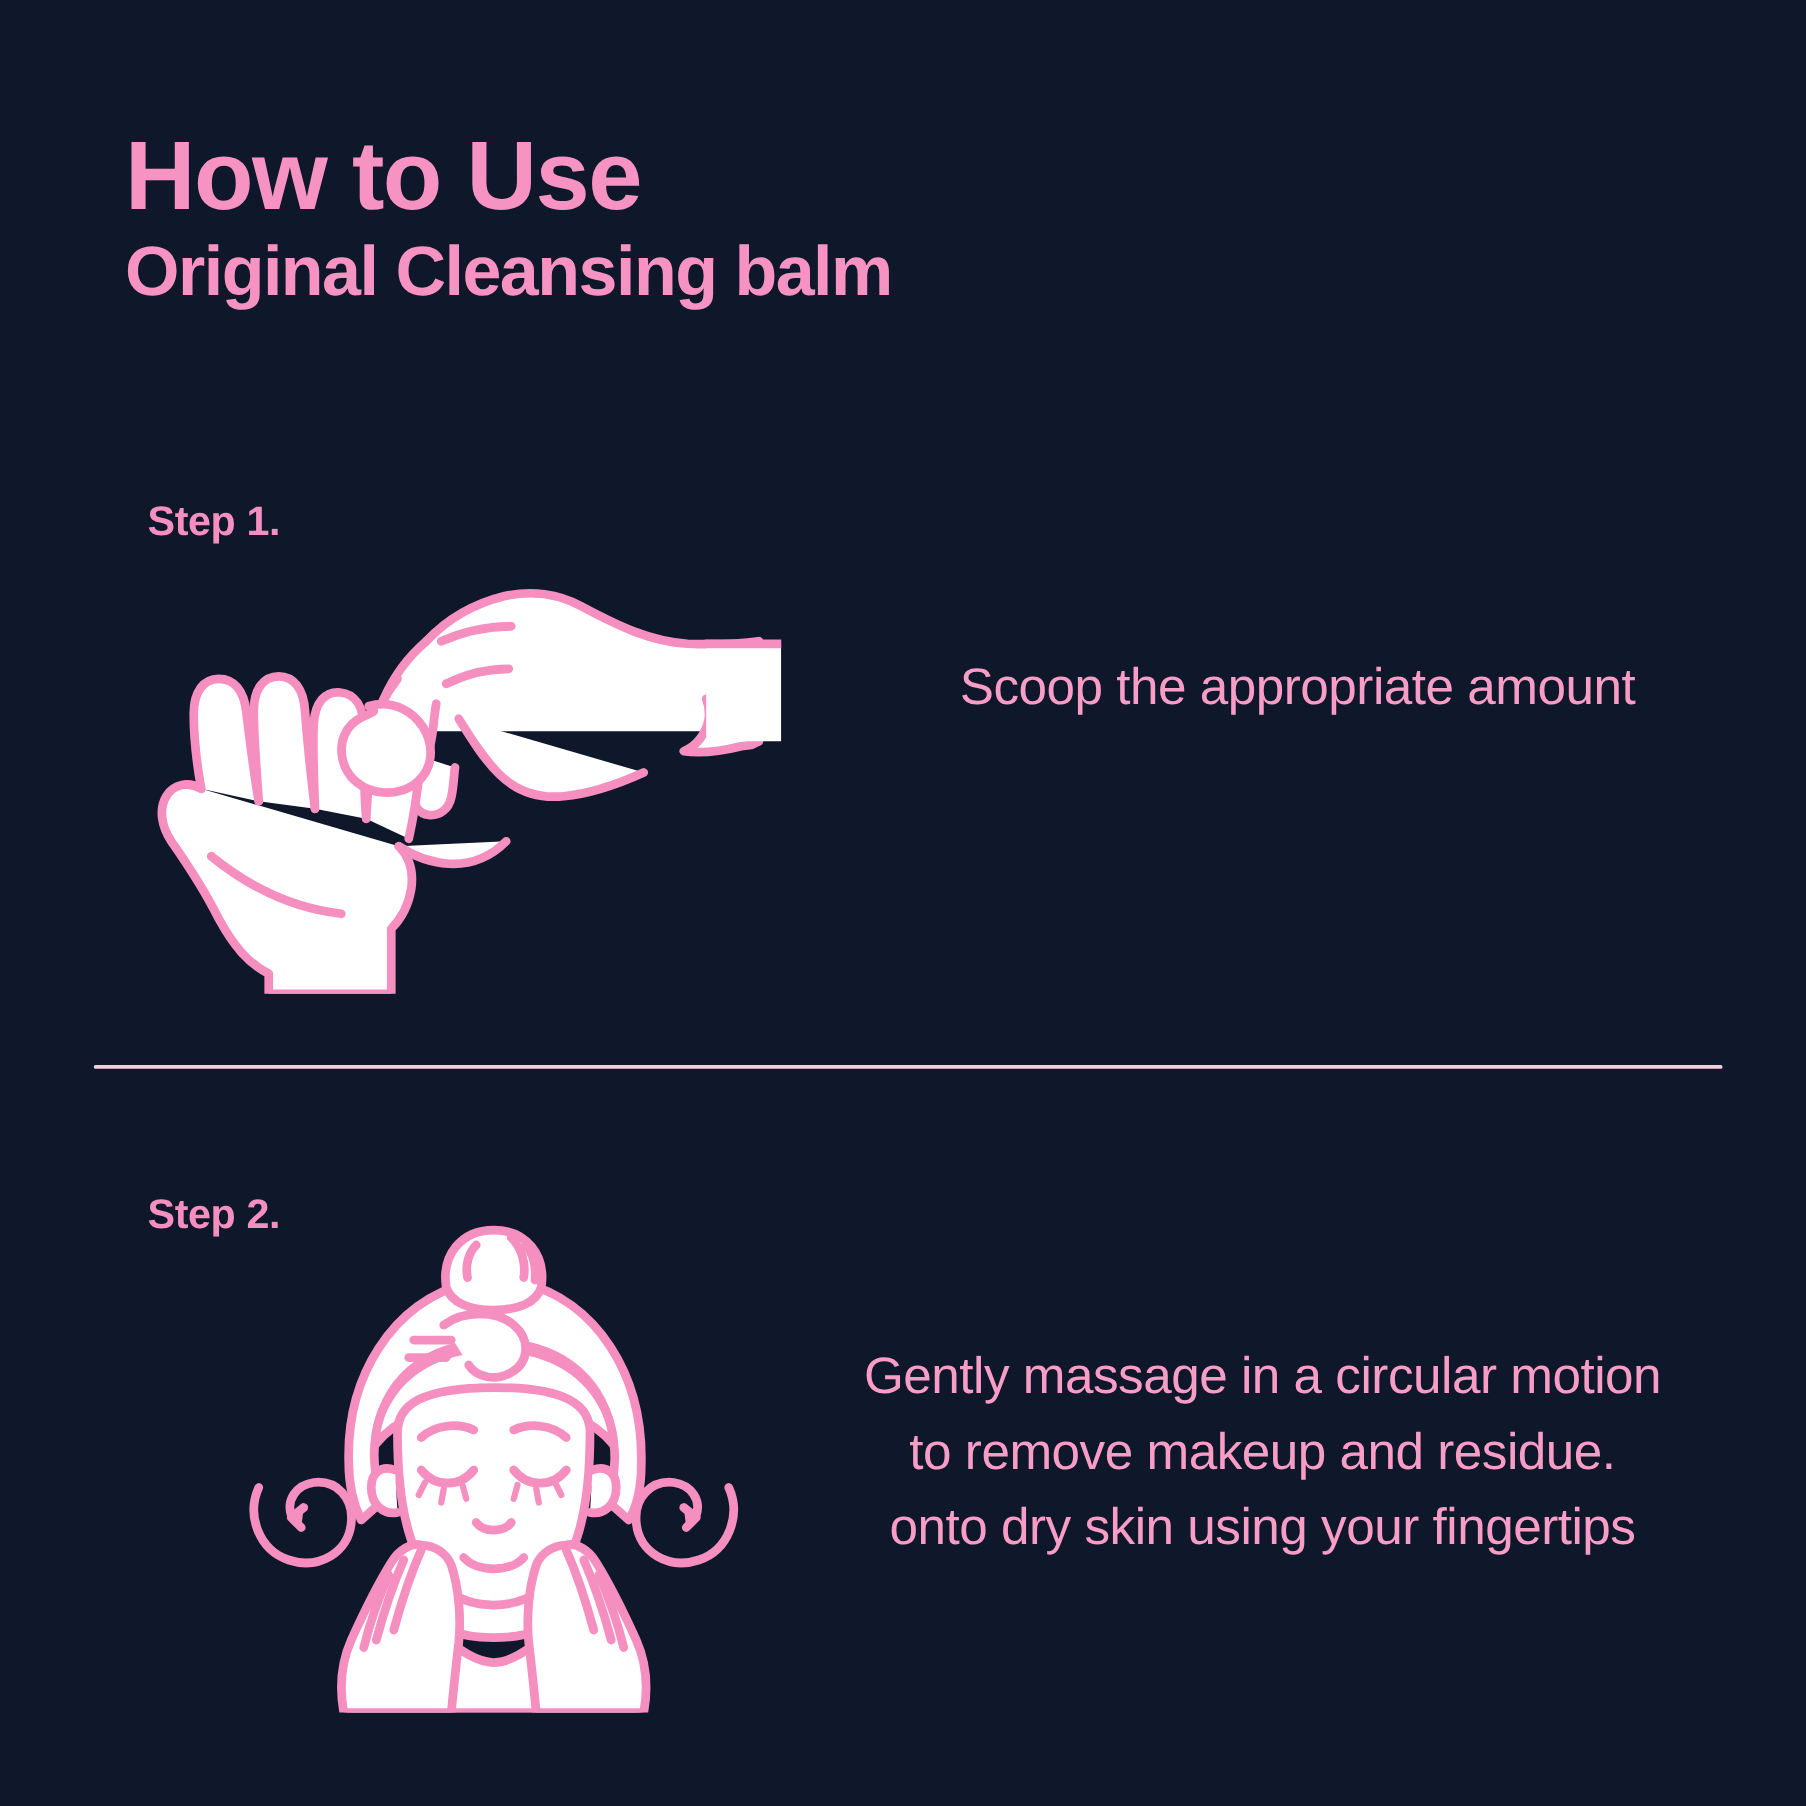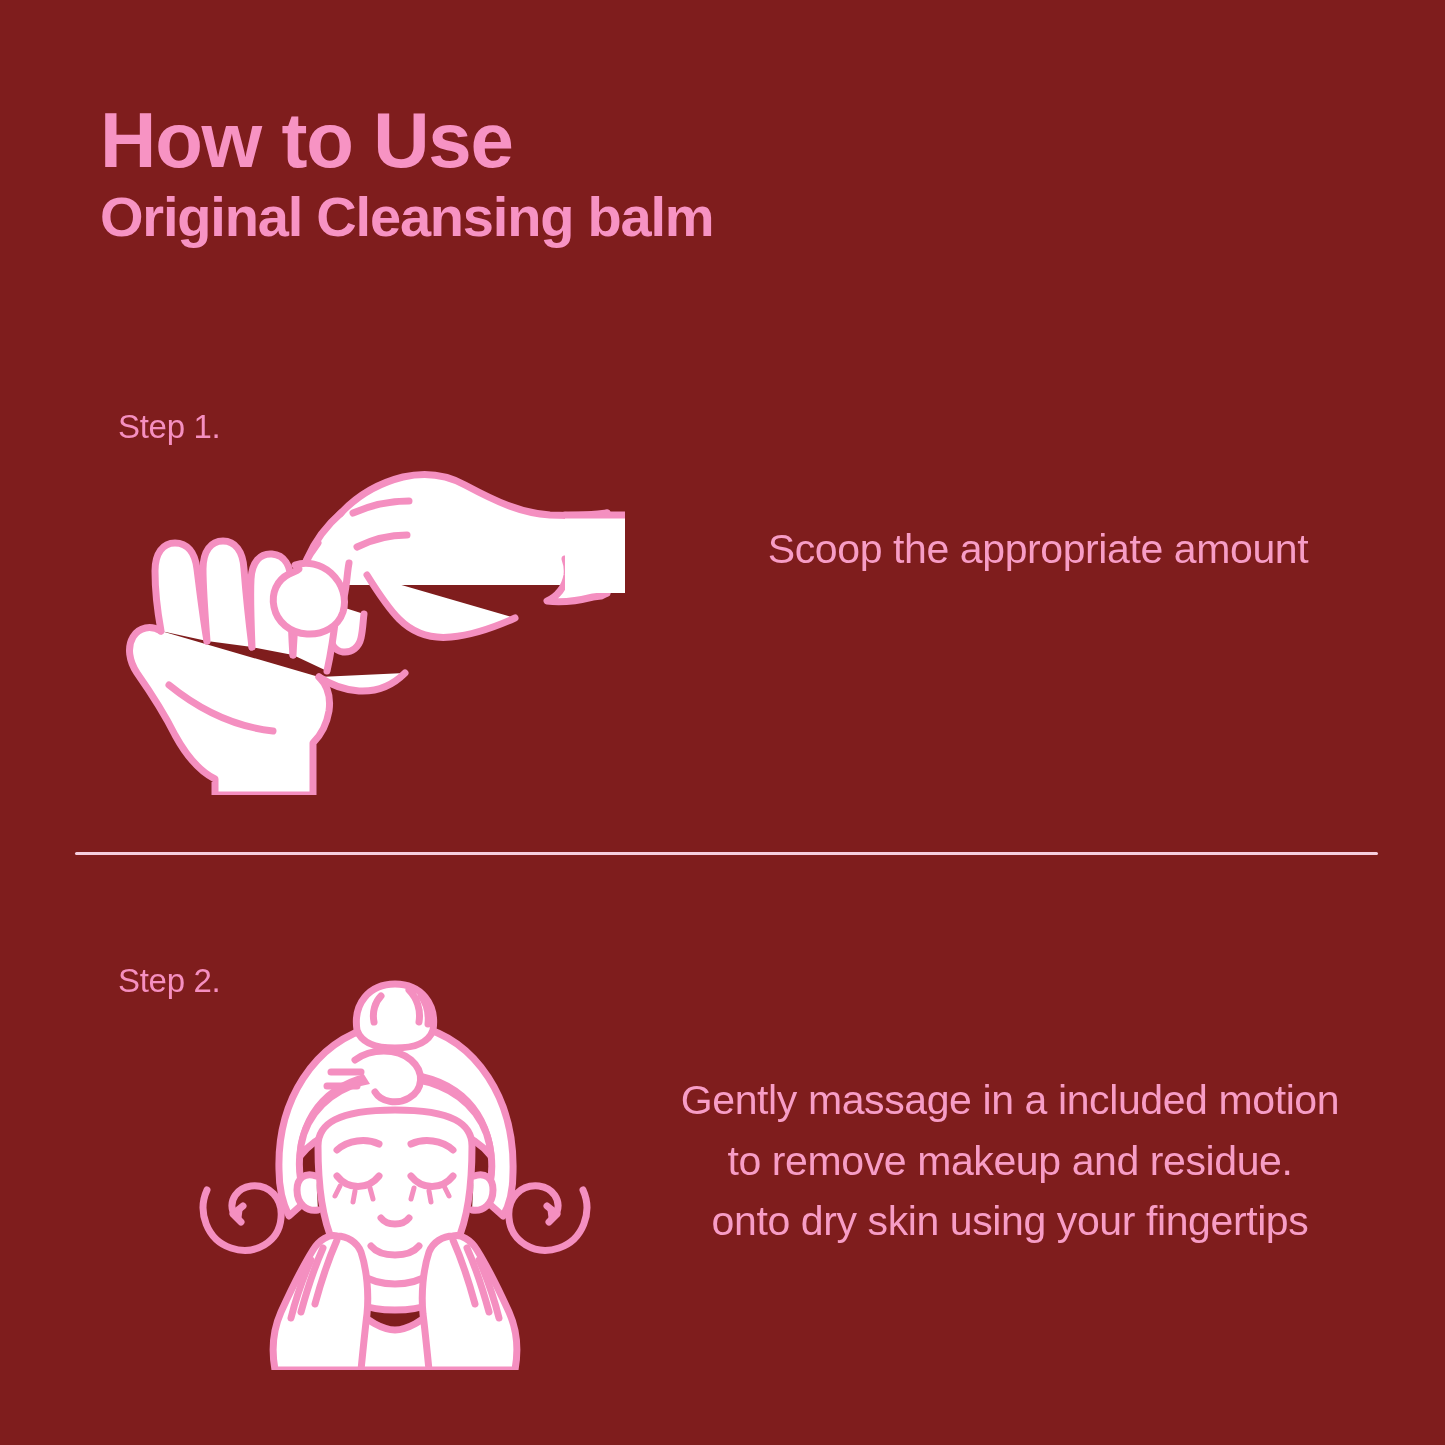--- a/index.html
+++ b/index.html
@@ -13,21 +13,21 @@
     background: #FCE2EC;
     font-family: "Liberation Sans", sans-serif;
     overflow: hidden;
     position: relative;
   }
 
   .page {
     position: relative;
     width: 1445px;
     height: 1445px;
-    background: #7f1d1d;
+    background: #0f172a;
   }
 
   
   .heading {
     position: absolute;
     left: 100px;
     top: 96px;
     width: 1120px;
   }
   .heading-line {
@@ -49,25 +49,24 @@
     left: 0;
     width: 1445px;
   }
   .step-1 { top: 380px; height: 440px; }
   .step-2 { top: 930px; height: 460px; padding-left: 23px; }
 
   .step-label {
     position: absolute;
     left: 118px;
     font-family: "Liberation Sans", sans-serif;
-    font-weight: normal;
+    font-weight: bold;
     font-size: 33px;
     color: #F58FC0;
     letter-spacing: -0.3px;
-    margin-top: 10px;
   }
   .step-1 .step-label { top: 18px; }
   .step-2 .step-label { top: 22px; }
 
   .illus {
     position: absolute;
   }
   .illus-hands {
     left: 95px;
     top: 55px;
@@ -381,19 +380,19 @@
                    C 408 262, 398 290, 374 298
                    C 350 306, 326 292, 324 268
                    C 322 248, 336 234, 354 236
                    C 368 238, 376 250, 372 262"></path>
           <path d="M362 256 L372 264 L364 272" fill="#F48FC0" stroke="#F48FC0"></path>
         </g>
       </svg>
     </div>
 
     <div class="step-text">
-      <div>Gently massage in a included motion</div>
+      <div>Gently massage in a circular motion</div>
       <div>to remove makeup and residue.</div>
       <div>onto dry skin using your fingertips</div>
     </div>
   </section>
 
 </div>
 
 </body></html>

